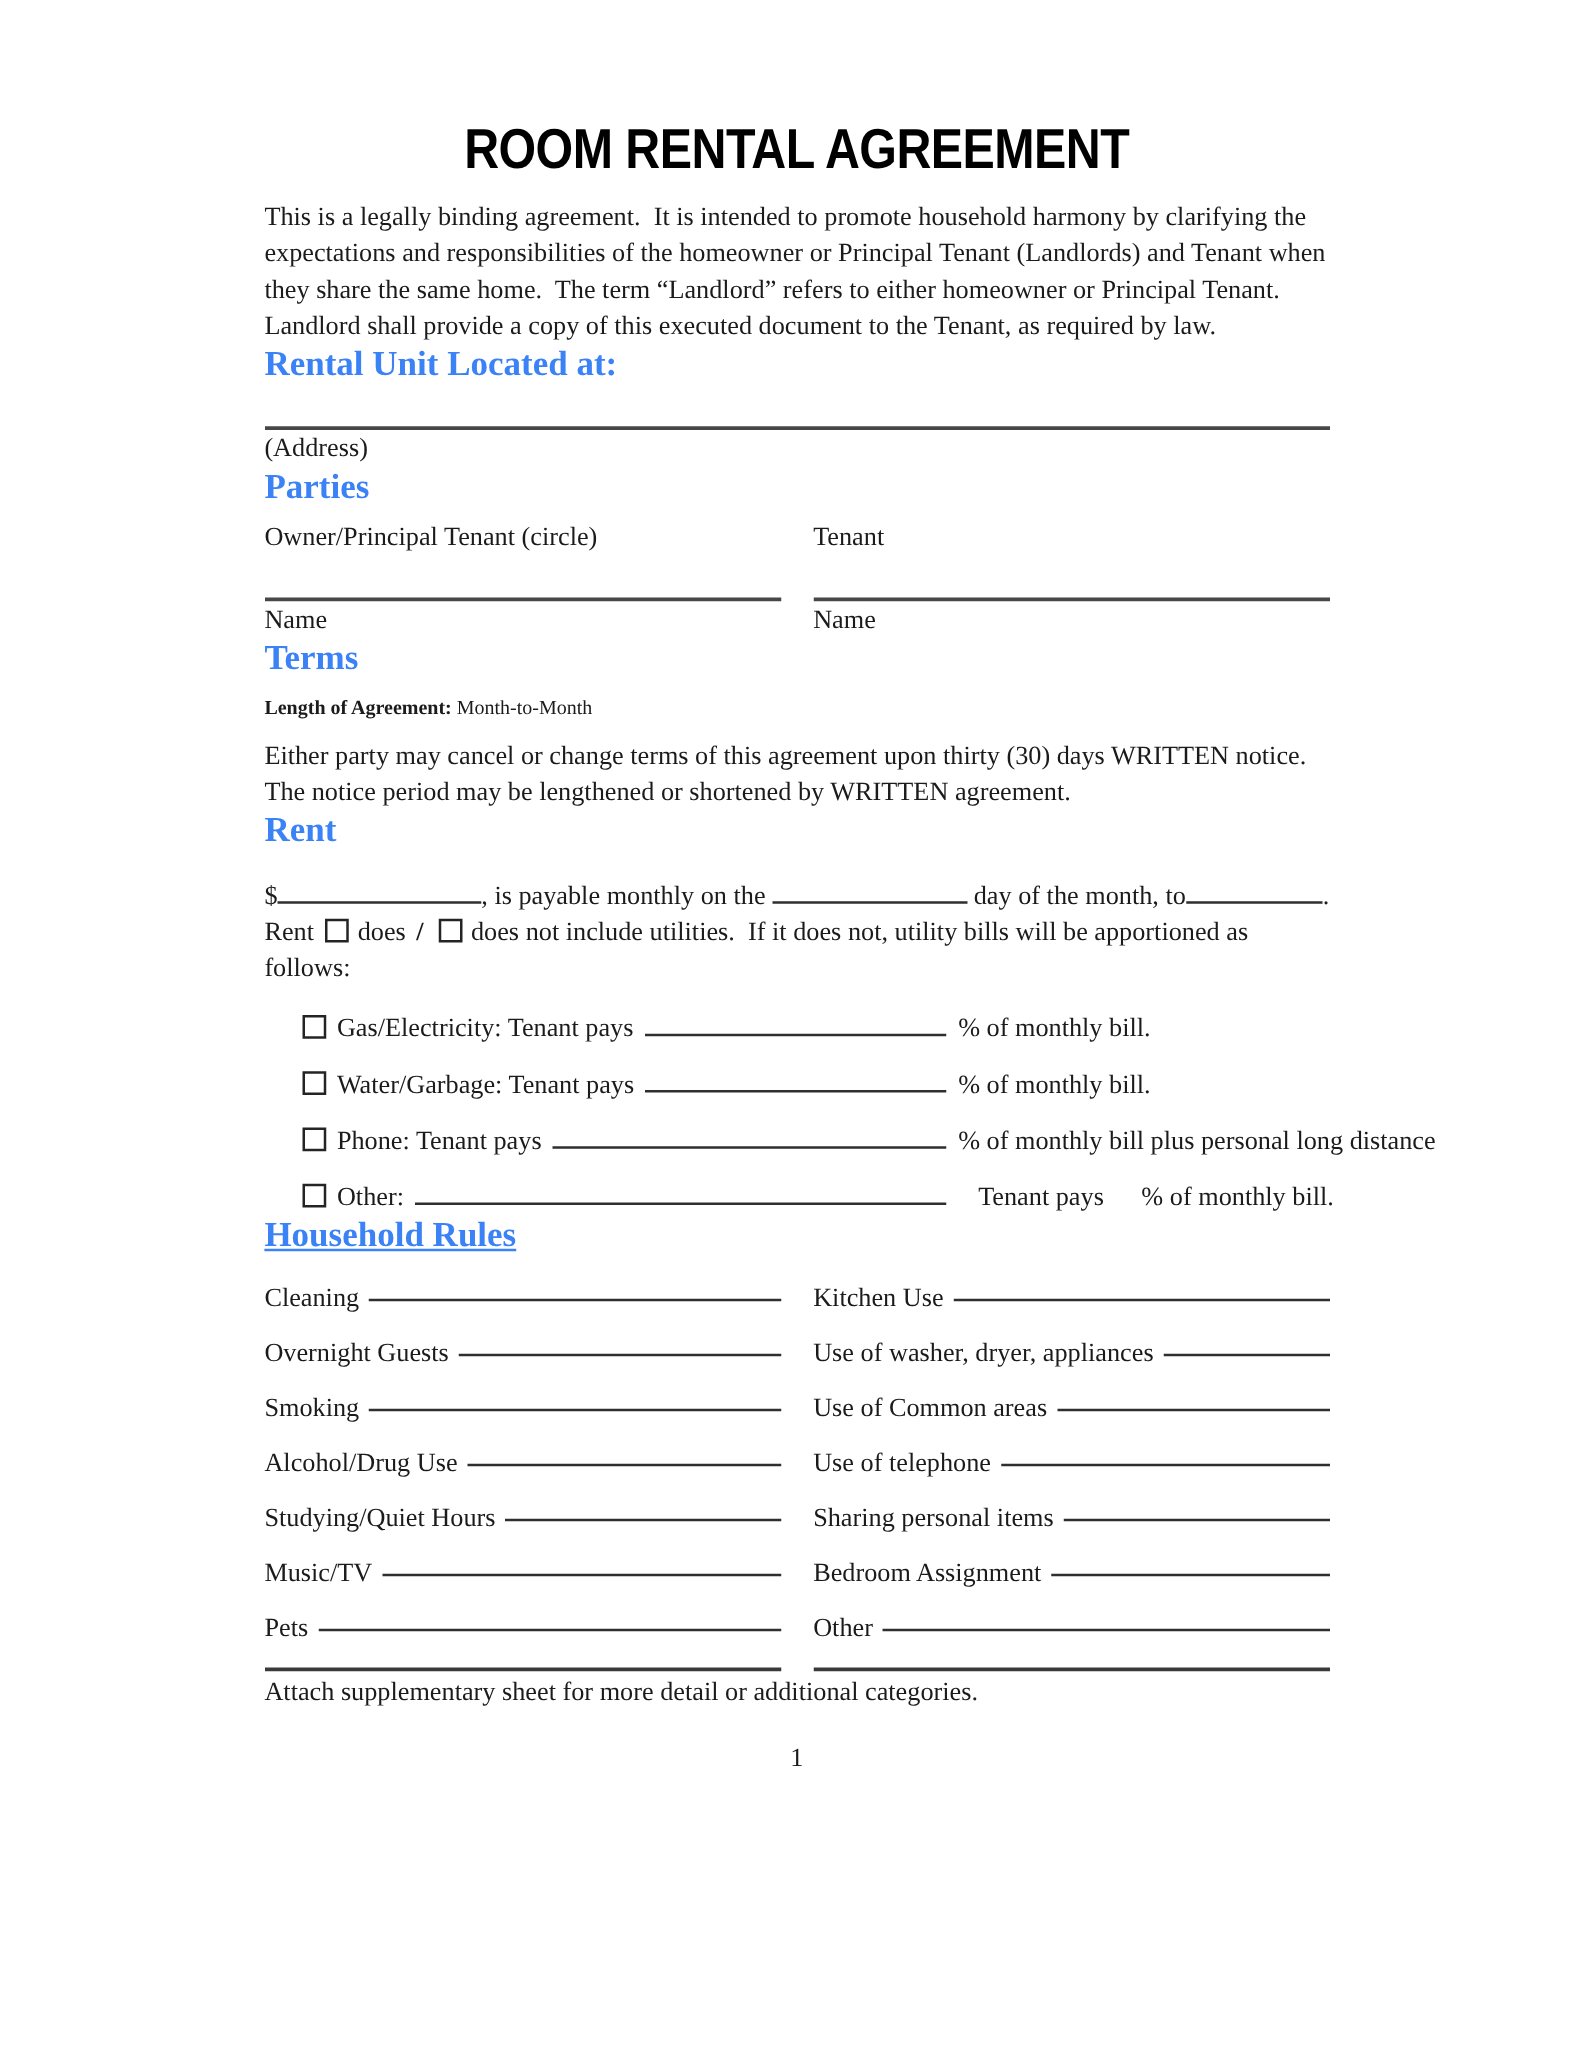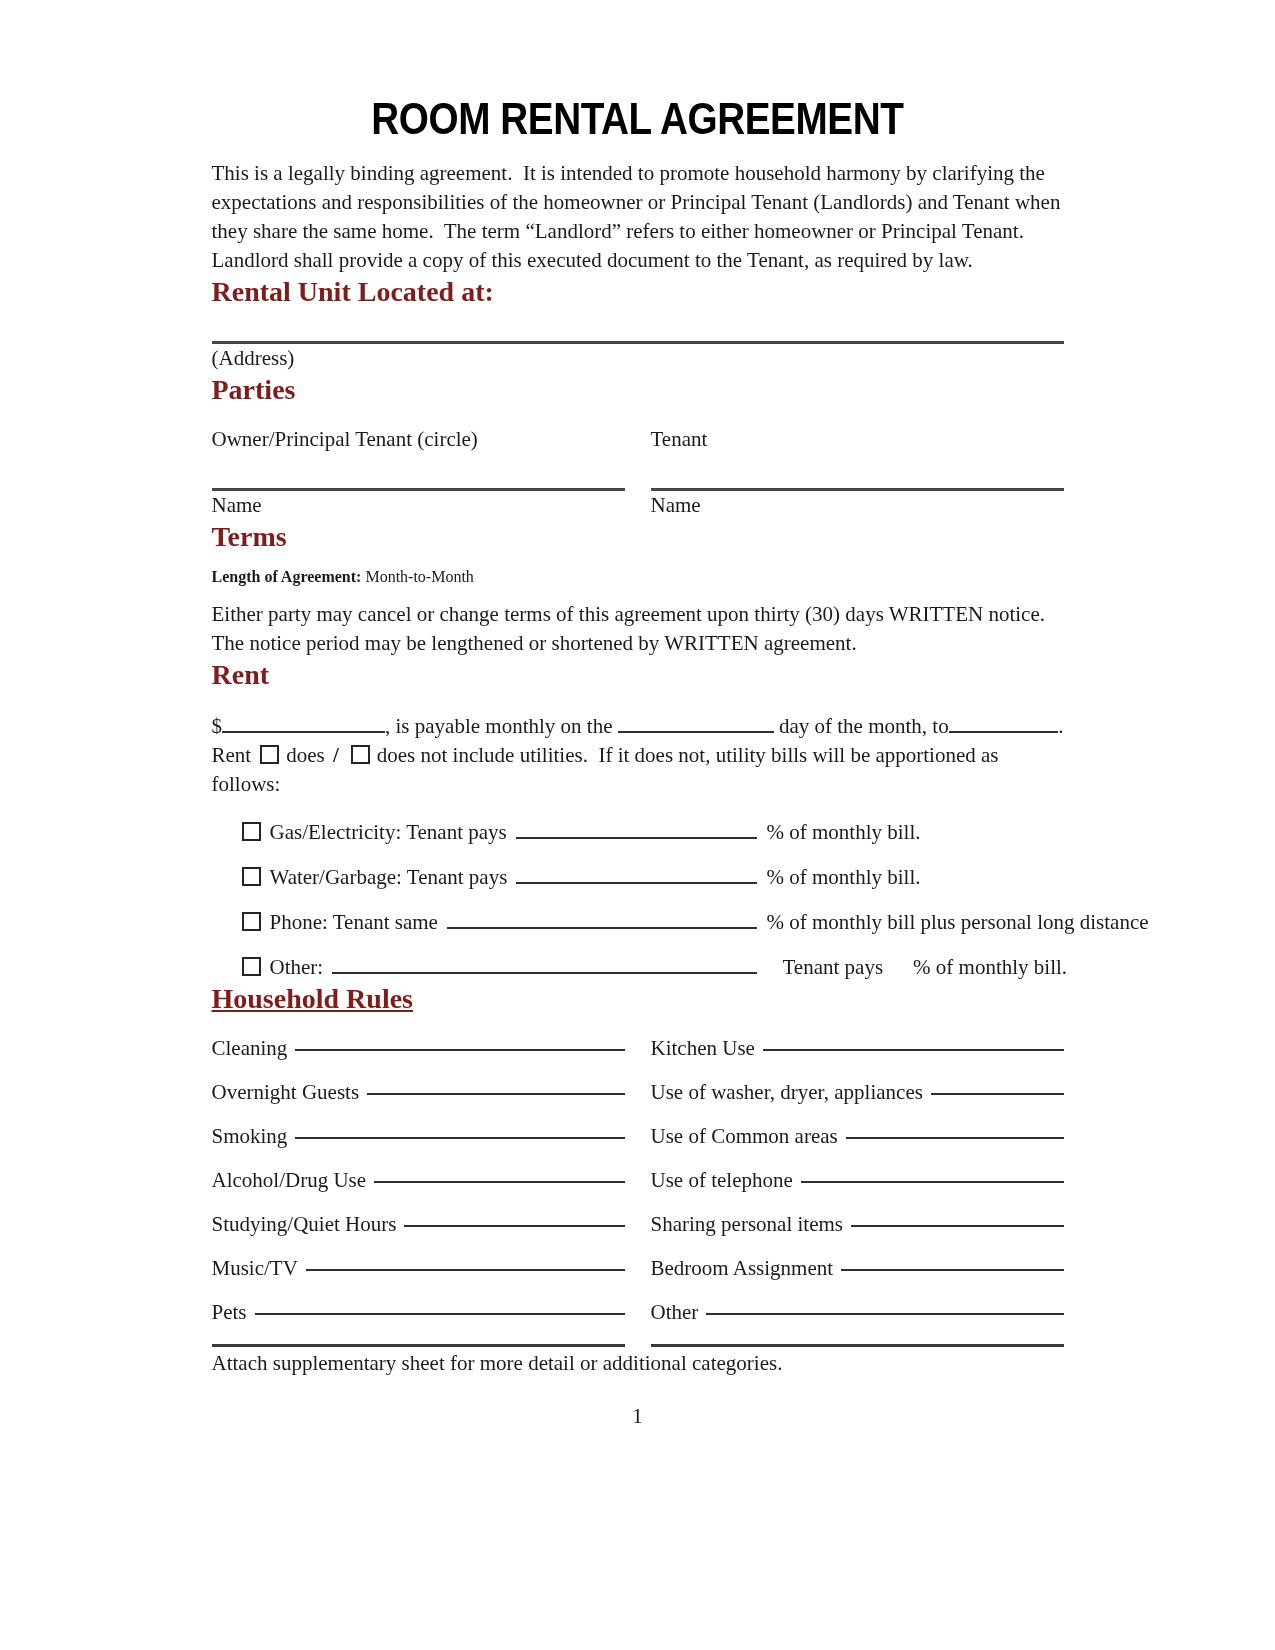--- a/index.html
+++ b/index.html
@@ -30,32 +30,32 @@
     transform:scaleX(0.86);
     transform-origin:50% 50%;
     white-space:nowrap;
   }
   p.intro { margin:17px 0 0 0; }
   h2.sec {
     margin:0;
     font-size:28px;
     line-height:33px;
     font-weight:700;
-    color:#7f1d1d;
+    color:#3b82f6;
   }
   .mt-rental { margin-top:27px; }
   .mt-parties { margin-top:53px; }
   .mt-terms { margin-top:33px; }
   .mt-rent { margin-top:40px; }
   .mt-household { margin-top:30px;text-decoration:underline; }
   .write-line { height:0; border-bottom:3px solid #474747; }
   .address-line { margin-top:33px; }
   .caption { line-height:29px; }
   .two-col { display:grid; grid-template-columns:1fr 1fr; column-gap:26px; }
-  .party-labels { margin-top:19px; }
+  .party-labels { margin-top:9px; }
   .party-line { margin-top:34px; }
   .length-line { margin-top:9px; font-size:16px; line-height:30px; }
   .length-label { font-weight:700; }
   p.terms-body { margin:8px 0 0 0; }
   .blank { display:inline-block; height:2px; border-bottom:2px solid #2f2f2f; }
   .flexline { display:flex; align-items:baseline; }
   .flexline .seg { white-space:pre; }
   .grow { flex:1 1 auto; }
   .rent-line1 { margin-top:21px; }
   .rent-blank-amount { width:163px; }
@@ -159,21 +159,21 @@
           <span class="checkbox"></span>
           <span class="rule-label">Water/Garbage: Tenant pays</span>
           <span class="blank grow"></span>
         </span>
 
         <span class="util-suffix">% of monthly bill.</span>
       </div>
       <div class="util-row">
         <span class="util-left">
           <span class="checkbox"></span>
-          <span class="rule-label">Phone: Tenant same</span>
+          <span class="rule-label">Phone: Tenant pays</span>
           <span class="blank grow"></span>
         </span>
 
         <span class="util-suffix">% of monthly bill plus personal long distance calls.</span>
       </div>
       <div class="util-row">
         <span class="util-left">
           <span class="checkbox"></span>
           <span class="rule-label">Other:</span>
           <span class="blank grow"></span>

